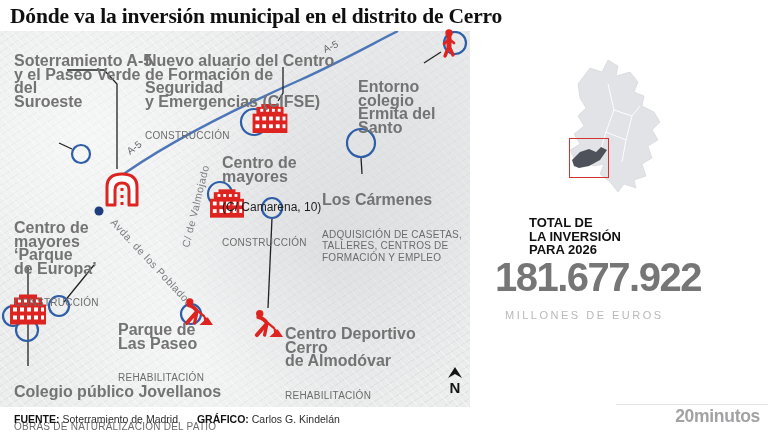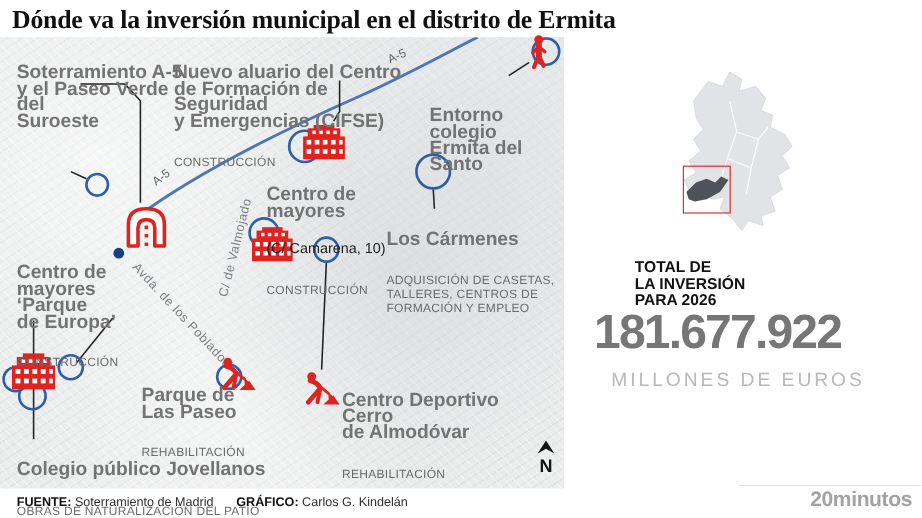--- a/index.html
+++ b/index.html
@@ -21,37 +21,37 @@
   .icon{position:absolute;}
   .anno{position:absolute;white-space:pre-line;}
   .anno-name{font-weight:bold;font-size:16px;line-height:13.5px;color:#737373;}
   .anno-detail{font-weight:normal;font-size:12px;line-height:13.5px;color:#1d1d1d;}
   .anno-type{font-weight:normal;font-size:10px;line-height:11.5px;color:#6b6b6b;
              letter-spacing:.25px;margin-top:4px;}
   .panel-total{position:absolute;left:529px;top:216px;width:172px;text-align:left;
                font-weight:bold;font-size:13px;line-height:13.5px;color:#111;white-space:pre-line;}
   .panel-amount{position:absolute;left:495px;top:254px;width:240px;text-align:left;
                 font-weight:bold;font-size:40px;line-height:46px;color:#767676;letter-spacing:-1.5px;}
-  .panel-unit{position:absolute;left:505px;top:309px;width:220px;text-align:center;
-              font-size:16px;color:#b8b8b8;letter-spacing:2.5px;}
+  .panel-unit{position:absolute;left:505px;top:309px;width:220px;
+              font-size:11px;color:#b8b8b8;letter-spacing:2.5px;}
   .madrid-box{position:absolute;left:569px;top:138px;width:38px;height:38px;
               border:1.5px solid #d5332e;}
   .footer{position:absolute;left:14px;top:413px;font-size:10.5px;color:#2e2e2e;}
   .footer b{color:#111;}
   .footer .pair{margin-right:16px;}
   .brand{position:absolute;right:8px;top:406px;font-weight:bold;font-size:17.5px;
          color:#a2a2a4;letter-spacing:-0.3px;}
   .brand-rule{position:absolute;left:616px;top:404px;width:152px;height:1px;background:#e4e4e4;}
 </style>
 </head>
 <body>
 
 <div class="stage">
 
-  <div class="title">Dónde va la inversión municipal en el distrito de Ermita</div>
+  <div class="title">Dónde va la inversión municipal en el distrito de Cerro</div>
 
   <div class="map">
     <svg class="map-svg" width="470" height="376" viewBox="0 0 470 376">
 
       <path d="M114,150 C160,116 230,80 300,49 C340,31 372,13 398,0" fill="none" stroke="#4c76b7" stroke-width="2.4"></path>
 
       <text transform="translate(325,22) rotate(-25)" font-size="10" fill="#63666a">A-5</text>
       <text transform="translate(130,124) rotate(-37)" font-size="10" fill="#63666a">A-5</text>
 
       <text transform="translate(110,192) rotate(47)" font-size="10.5" fill="#7b7e82" letter-spacing="0.5">Avda. de los Poblados</text>
@@ -226,21 +226,21 @@
 y Emergencias (CIFSE)</div>
     <div class="anno-type">CONSTRUCCIÓN</div>
   </div>
 
   <div class="anno" style="left:222px;top:138px;width:135px">
     <div class="anno-name">Centro de mayores</div>
     <div class="anno-detail">(C/ Camarena, 10)</div>
     <div class="anno-type">CONSTRUCCIÓN</div>
   </div>
 
-  <div class="anno" style="left:358px;top:72px;width:112px">
+  <div class="anno" style="left:358px;top:62px;width:112px">
     <div class="anno-name">Entorno colegio
 Ermita del Santo</div>
   </div>
 
   <div class="anno" style="left:322px;top:175px;width:145px">
     <div class="anno-name">Los Cármenes</div>
     <div class="anno-type">ADQUISICIÓN DE CASETAS,
 TALLERES, CENTROS DE
 FORMACIÓN Y EMPLEO</div>
   </div>

